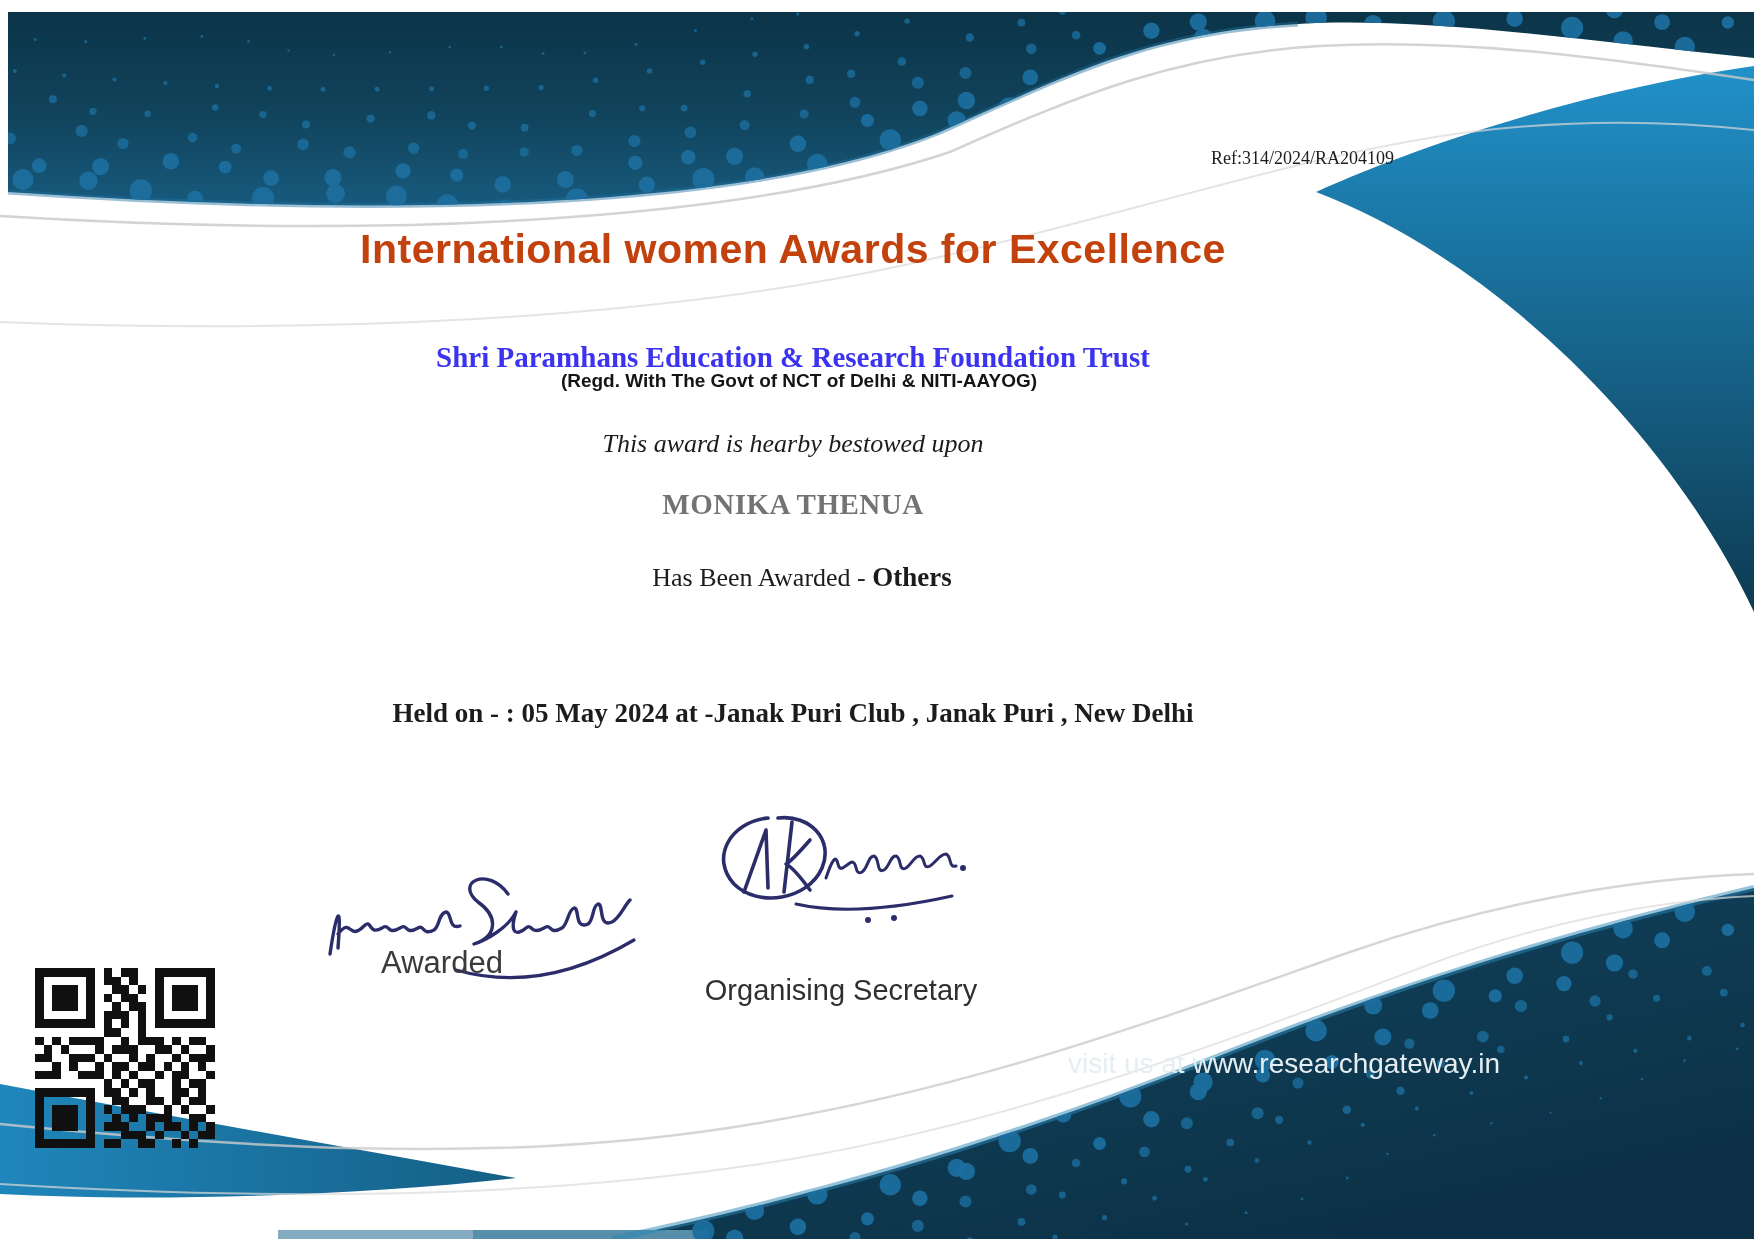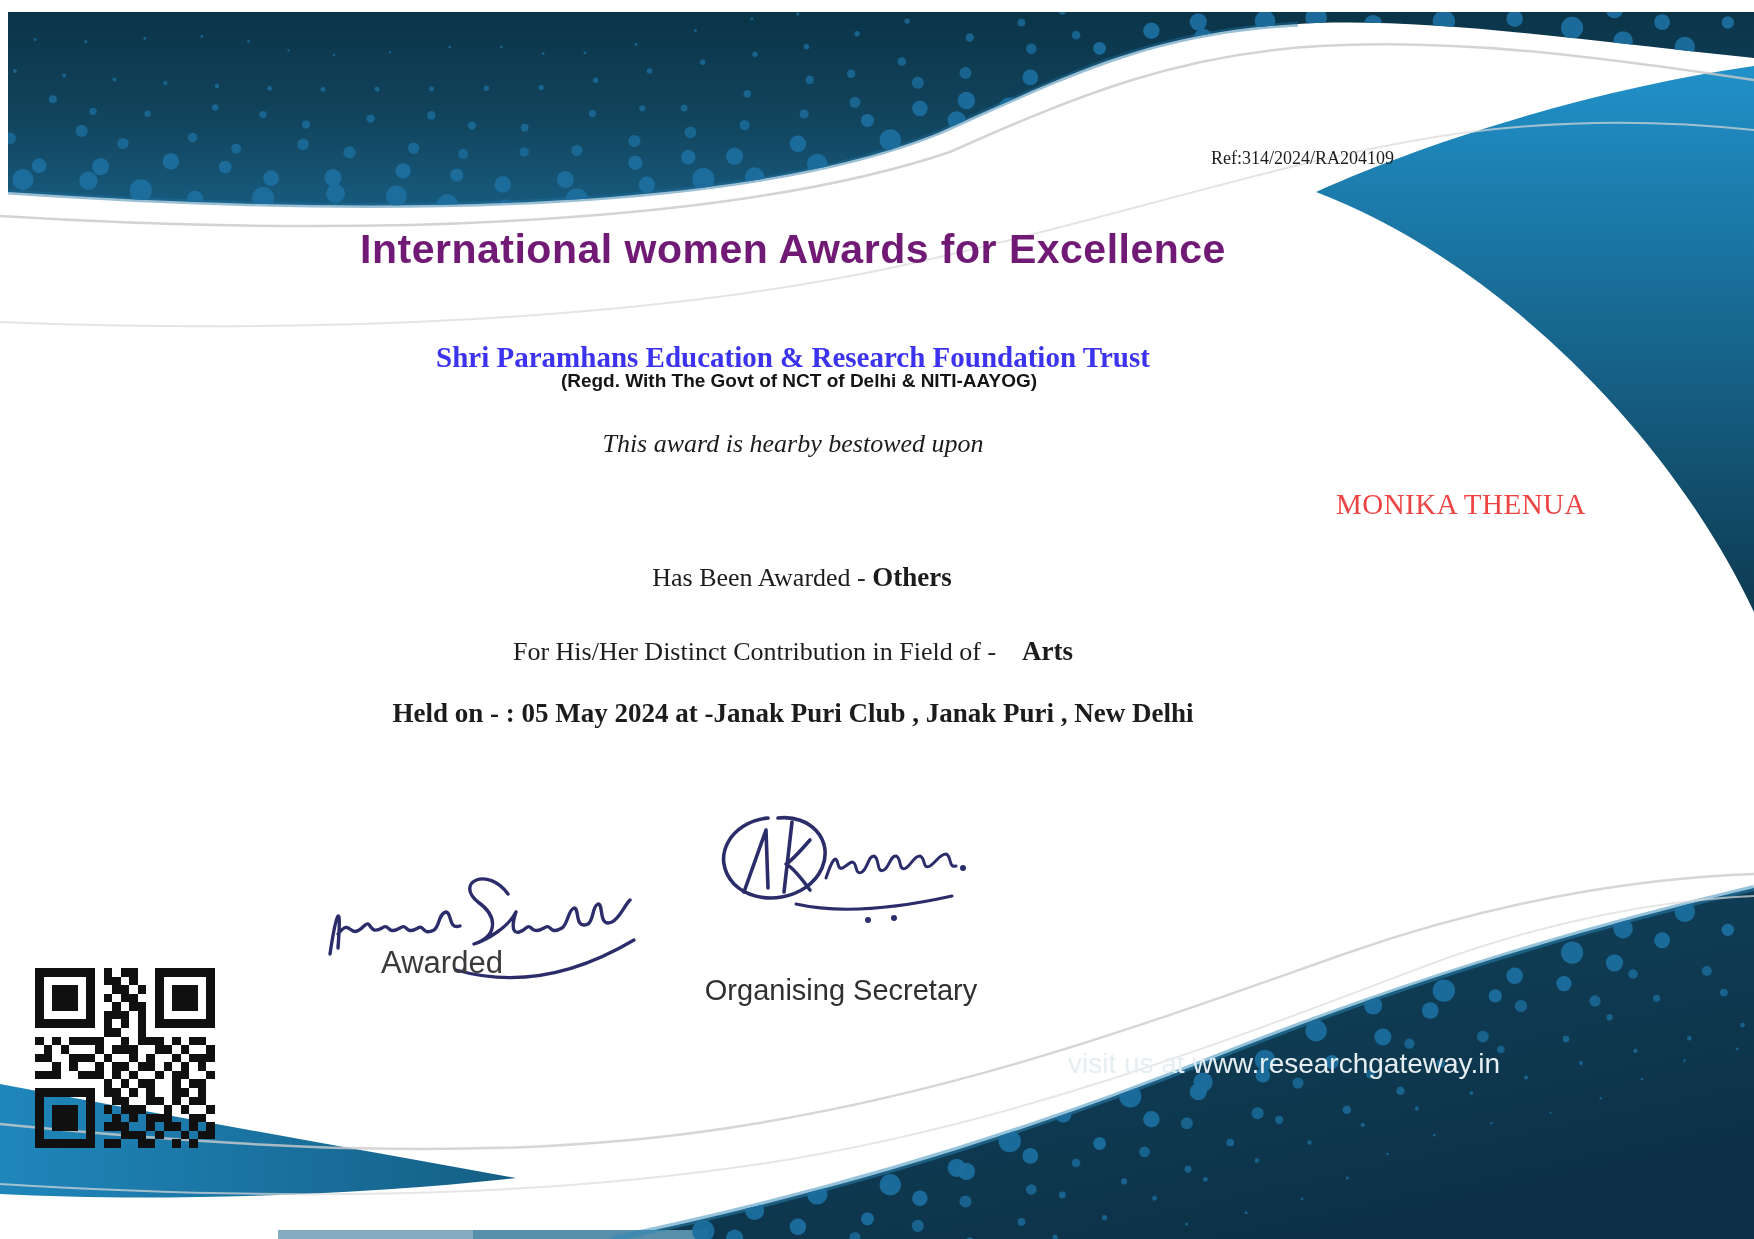--- a/index.html
+++ b/index.html
@@ -4,28 +4,28 @@
 <style>
   html,body{margin:0;padding:0;background:#ffffff;}
   .page{position:relative;width:1754px;height:1239px;background:#ffffff;overflow:hidden;
         font-family:"Liberation Serif",serif;color:#1c1c1c;}
   #deco-svg{position:absolute;left:0;top:0;width:1754px;height:1239px;pointer-events:none;}
   .abs{position:absolute;}
   .center{text-align:center;}
   .serif{font-family:"Liberation Serif",serif;}
 
   .ref-number{top:148px;right:360px;font-size:18px;color:#1d1d1d;}
-  .cert-title{top:226px;left:0;width:1586px;font-size:41px;font-weight:600;color:#701a75;
+  .cert-title{top:226px;left:0;width:1586px;font-size:41px;font-weight:600;color:#c2410c;
               letter-spacing:.5px;font-family:"Liberation Sans",sans-serif;}
   .organized-by{top:284px;left:0;width:1586px;font-size:25px;color:#1c1c1c;}
   .org-name{top:341px;left:0;width:1586px;font-size:29px;font-weight:700;color:#3b33f0;}
   .org-regd{top:370px;left:0;width:1586px;font-size:19px;font-weight:700;color:#141414;
             font-family:"Liberation Sans",sans-serif;margin-left:6px;}
   .bestowed{top:429px;left:0;width:1586px;font-size:26px;font-style:italic;}
-  .recipient{top:488px;left:0;width:1586px;font-size:29px;font-weight:400;color:#ef4444;letter-spacing:.5px;text-align:right;}
+  .recipient{top:488px;left:0;width:1586px;font-size:29px;font-weight:700;color:#737373;letter-spacing:.5px;}
   .awarded{top:562px;left:9px;width:1586px;font-size:26px;}
   .awarded b{font-size:27px;}
   .contribution{top:636px;left:0;width:1586px;font-size:26px;}
   .contribution b{font-size:27px;margin-left:26px;}
   .held-on{top:698px;left:0;width:1586px;font-size:27px;font-weight:700;}
 
   #qr-code{left:35px;top:968px;width:180px;height:180px;display:grid;}
   #qr-code .on{background:#101010;}
 
   .sig-left-svg{left:312px;top:842px;width:330px;height:170px;}
@@ -478,23 +478,20 @@
 
   <div class="abs center cert-title">International women Awards for Excellence</div>
   <div class="abs center org-name serif">Shri Paramhans Education &amp; Research Foundation Trust</div>
   <div class="abs center org-regd">(Regd. With The Govt of NCT of Delhi &amp; NITI-AAYOG)</div>
 
   <div class="abs center bestowed serif">This award is hearby bestowed upon</div>
   <div class="abs center recipient serif">MONIKA THENUA</div>
   <div class="abs center awarded serif">
     <span>Has Been Awarded - </span><b>Others</b>
   </div>
-  <div class="abs center contribution serif">
-    <span>For His/Her Distinct Contribution in Field of -</span><b>Arts</b>
-  </div>
   <div class="abs center held-on serif">Held on - : 05 May 2024 at -Janak Puri Club , Janak Puri , New Delhi</div>
 
   <div id="qr-code" class="abs" style="grid-template-columns: repeat(21, 1fr); grid-template-rows: repeat(21, 1fr);">
       <div class="on"></div>
       <div class="on"></div>
       <div class="on"></div>
       <div class="on"></div>
       <div class="on"></div>
       <div class="on"></div>
       <div class="on"></div>

